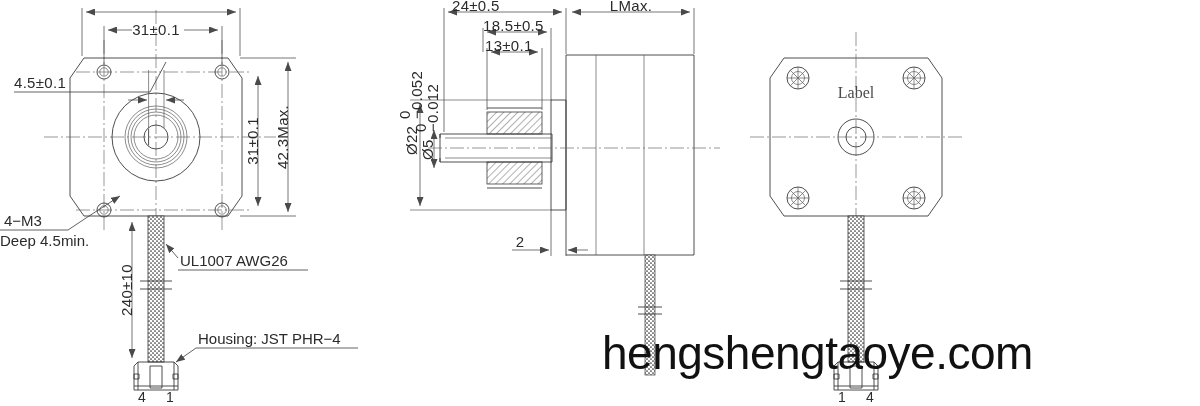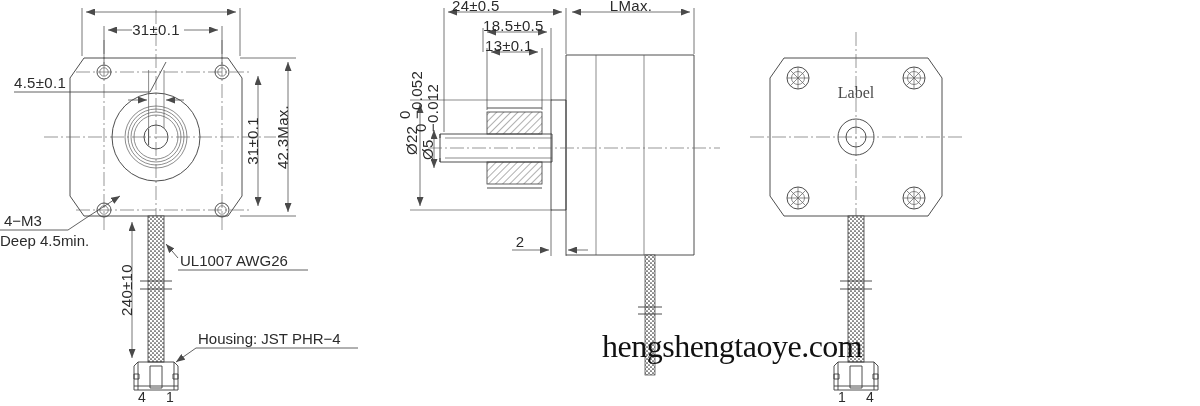--- a/index.html
+++ b/index.html
@@ -72,22 +72,22 @@
   }
   text.pintxt {
     font-family: "Liberation Sans", sans-serif;
     font-size: 14px;
     fill: #2b2b2b;
   }
   .watermark {
     position: absolute;
     left: 602px;
     top: 330px;
-    font-family: Liberation Serif, serif;
-    font-size: 32px;
+    font-family: Liberation Sans, sans-serif;
+    font-size: 46px;
     color: #111111;
     letter-spacing: -0.5px;
     white-space: nowrap;
     line-height: 1;
   }
 </style>
 </head>
 <body>
 
 <div id="drawing-root">

